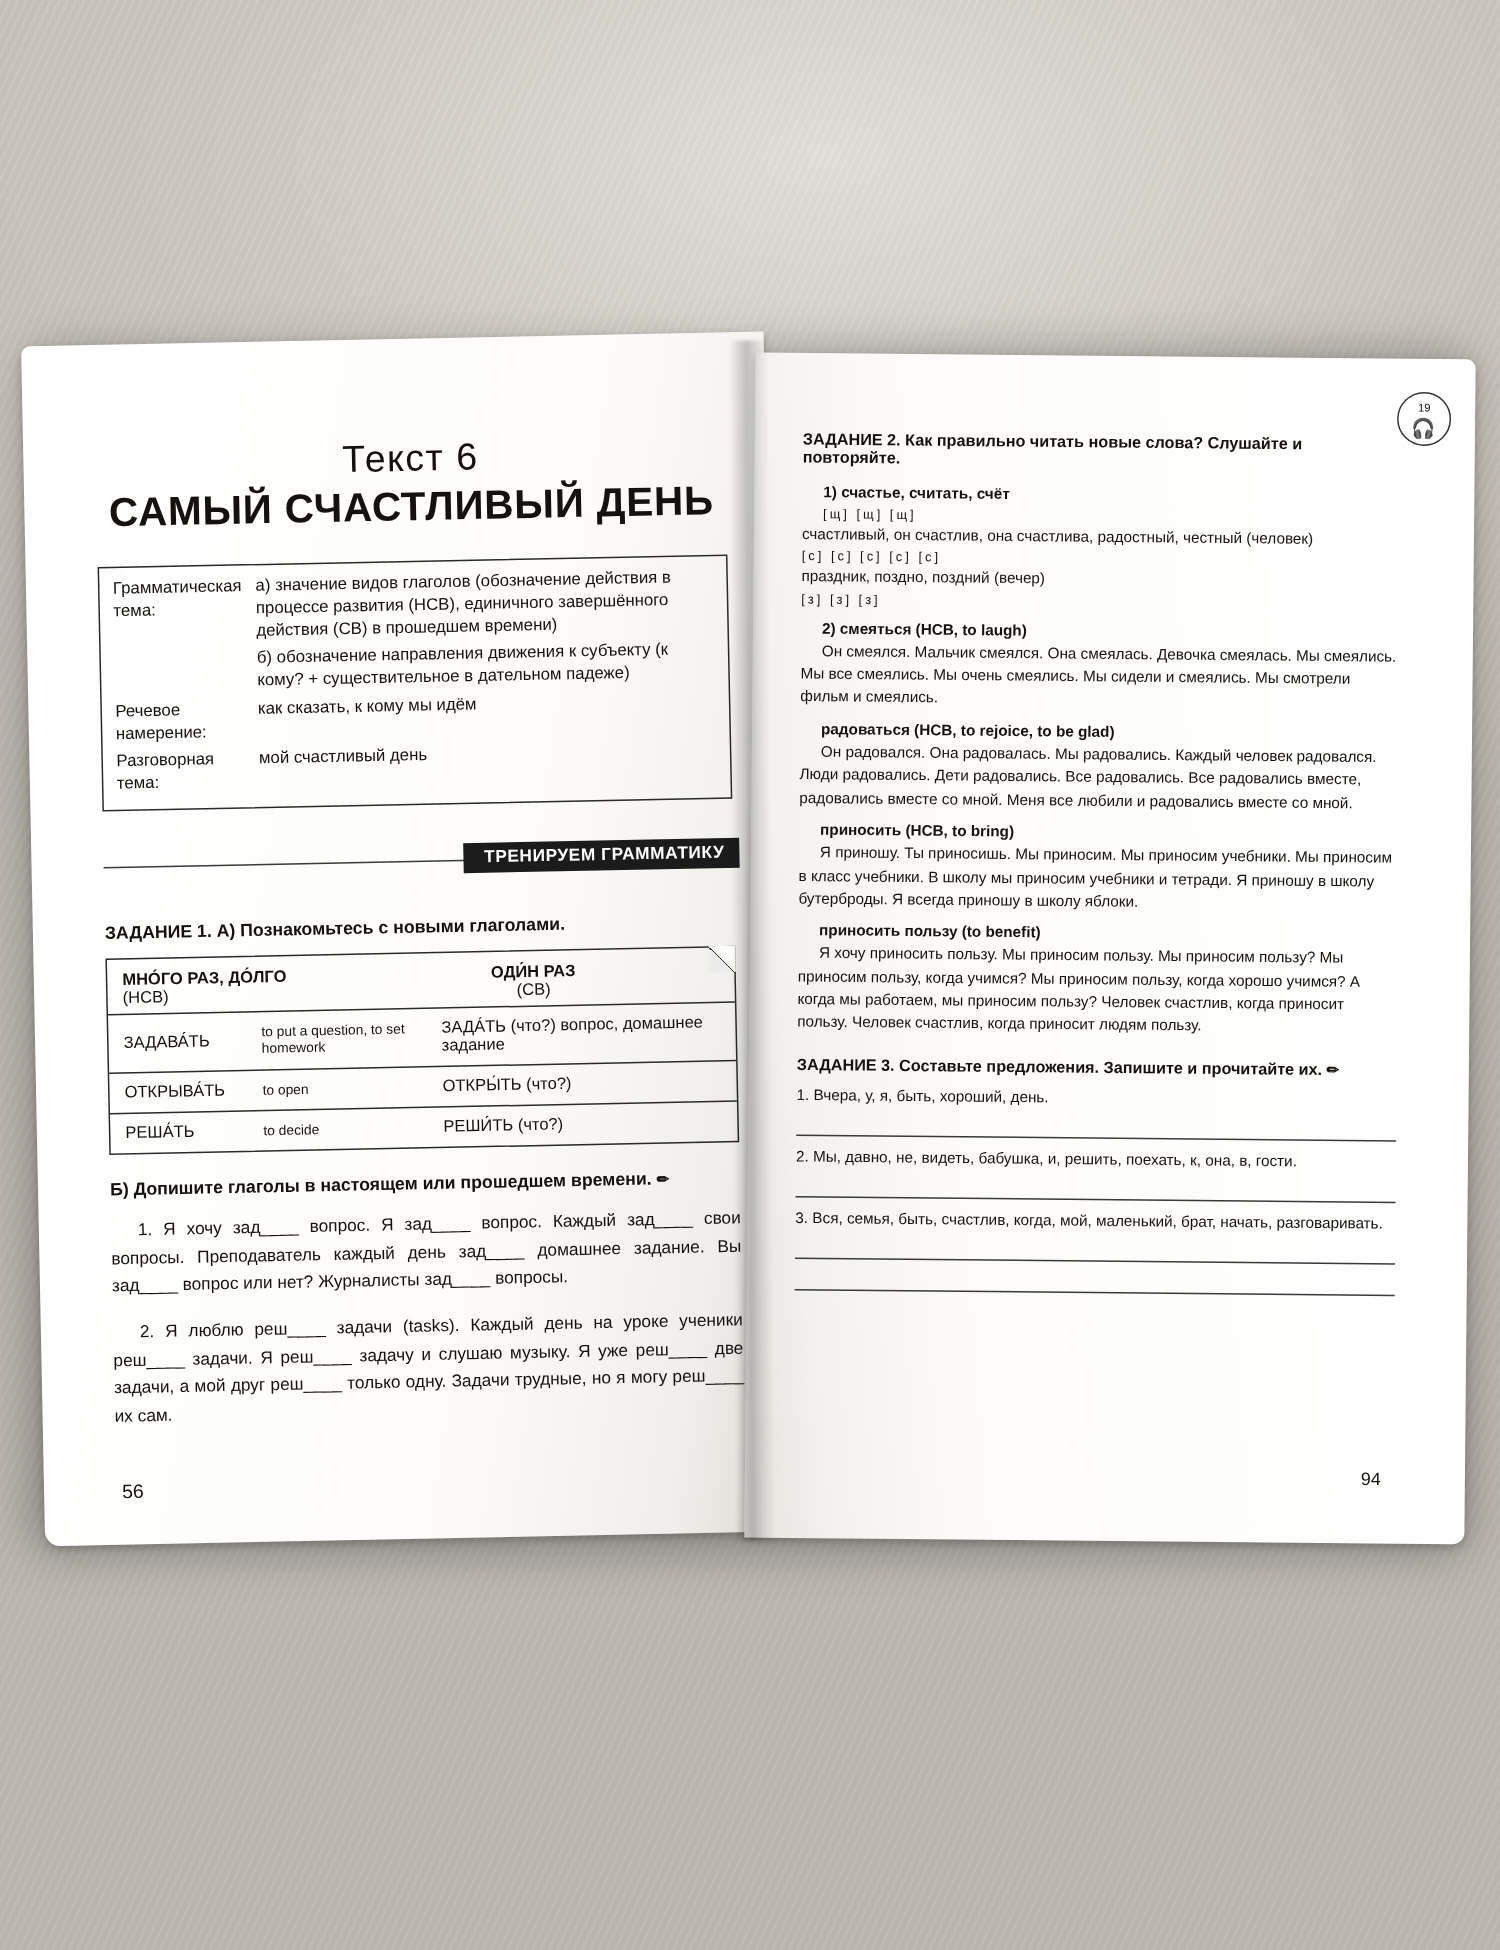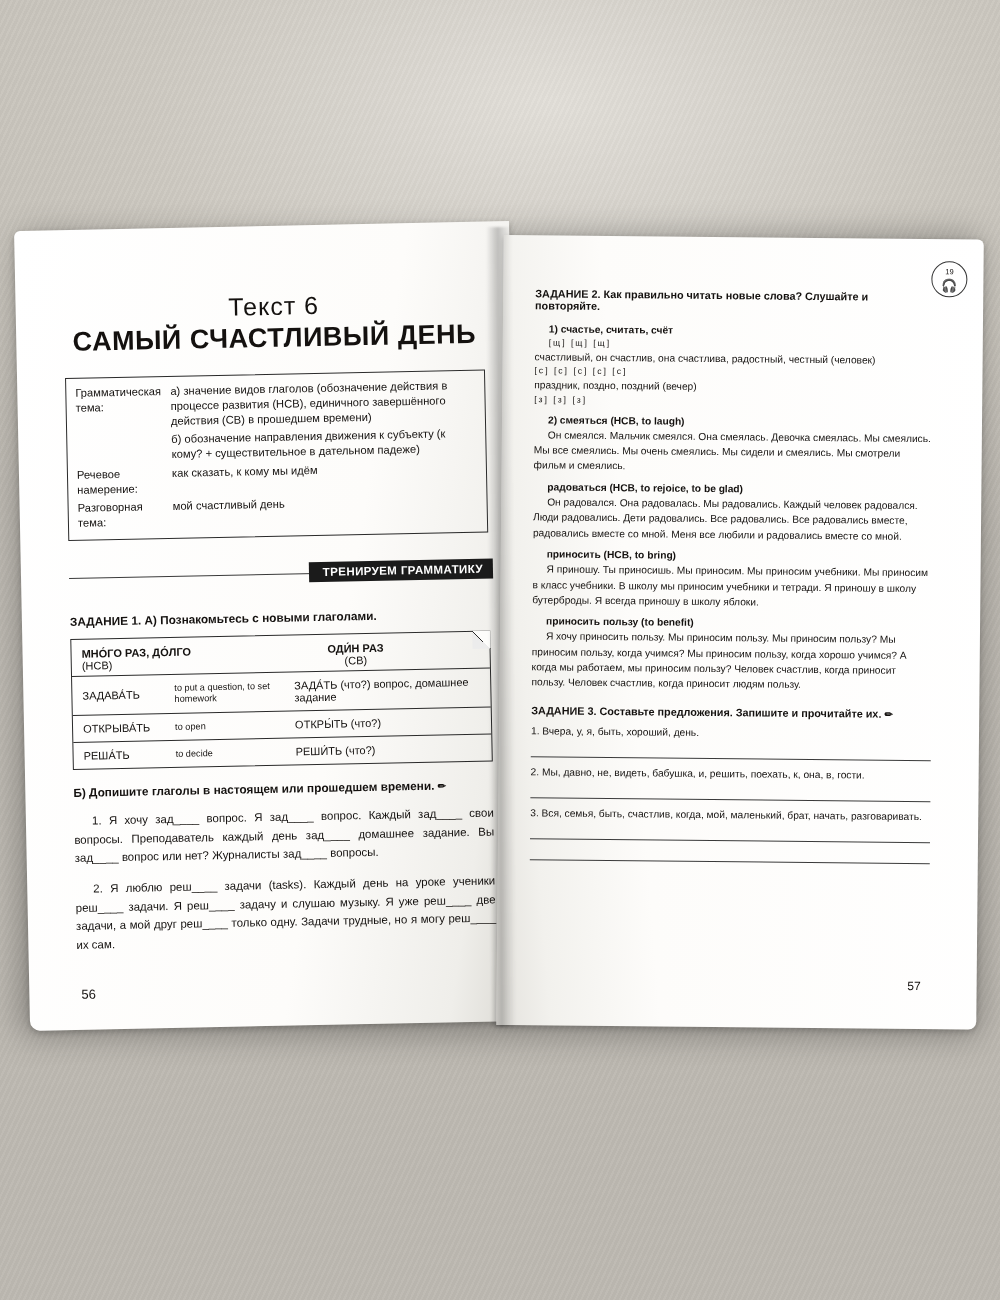--- a/index.html
+++ b/index.html
@@ -238,19 +238,19 @@
           <div class="wline"></div>
 
           <div class="num-item">2. Мы, давно, не, видеть, бабушка, и, решить, поехать, к, она, в, гости.</div>
           <div class="wline"></div>
 
           <div class="num-item">3. Вся, семья, быть, счастлив, когда, мой, маленький, брат, начать, разговаривать.</div>
           <div class="wline"></div>
           <div class="wline"></div>
         </div>
 
-        <div class="pg-right">57</div>
+        <div class="pg-right">94</div>
       </div>
     </div>
 
     <div class="gutter"></div>
   </div>
 </div>
 
 </body></html>

